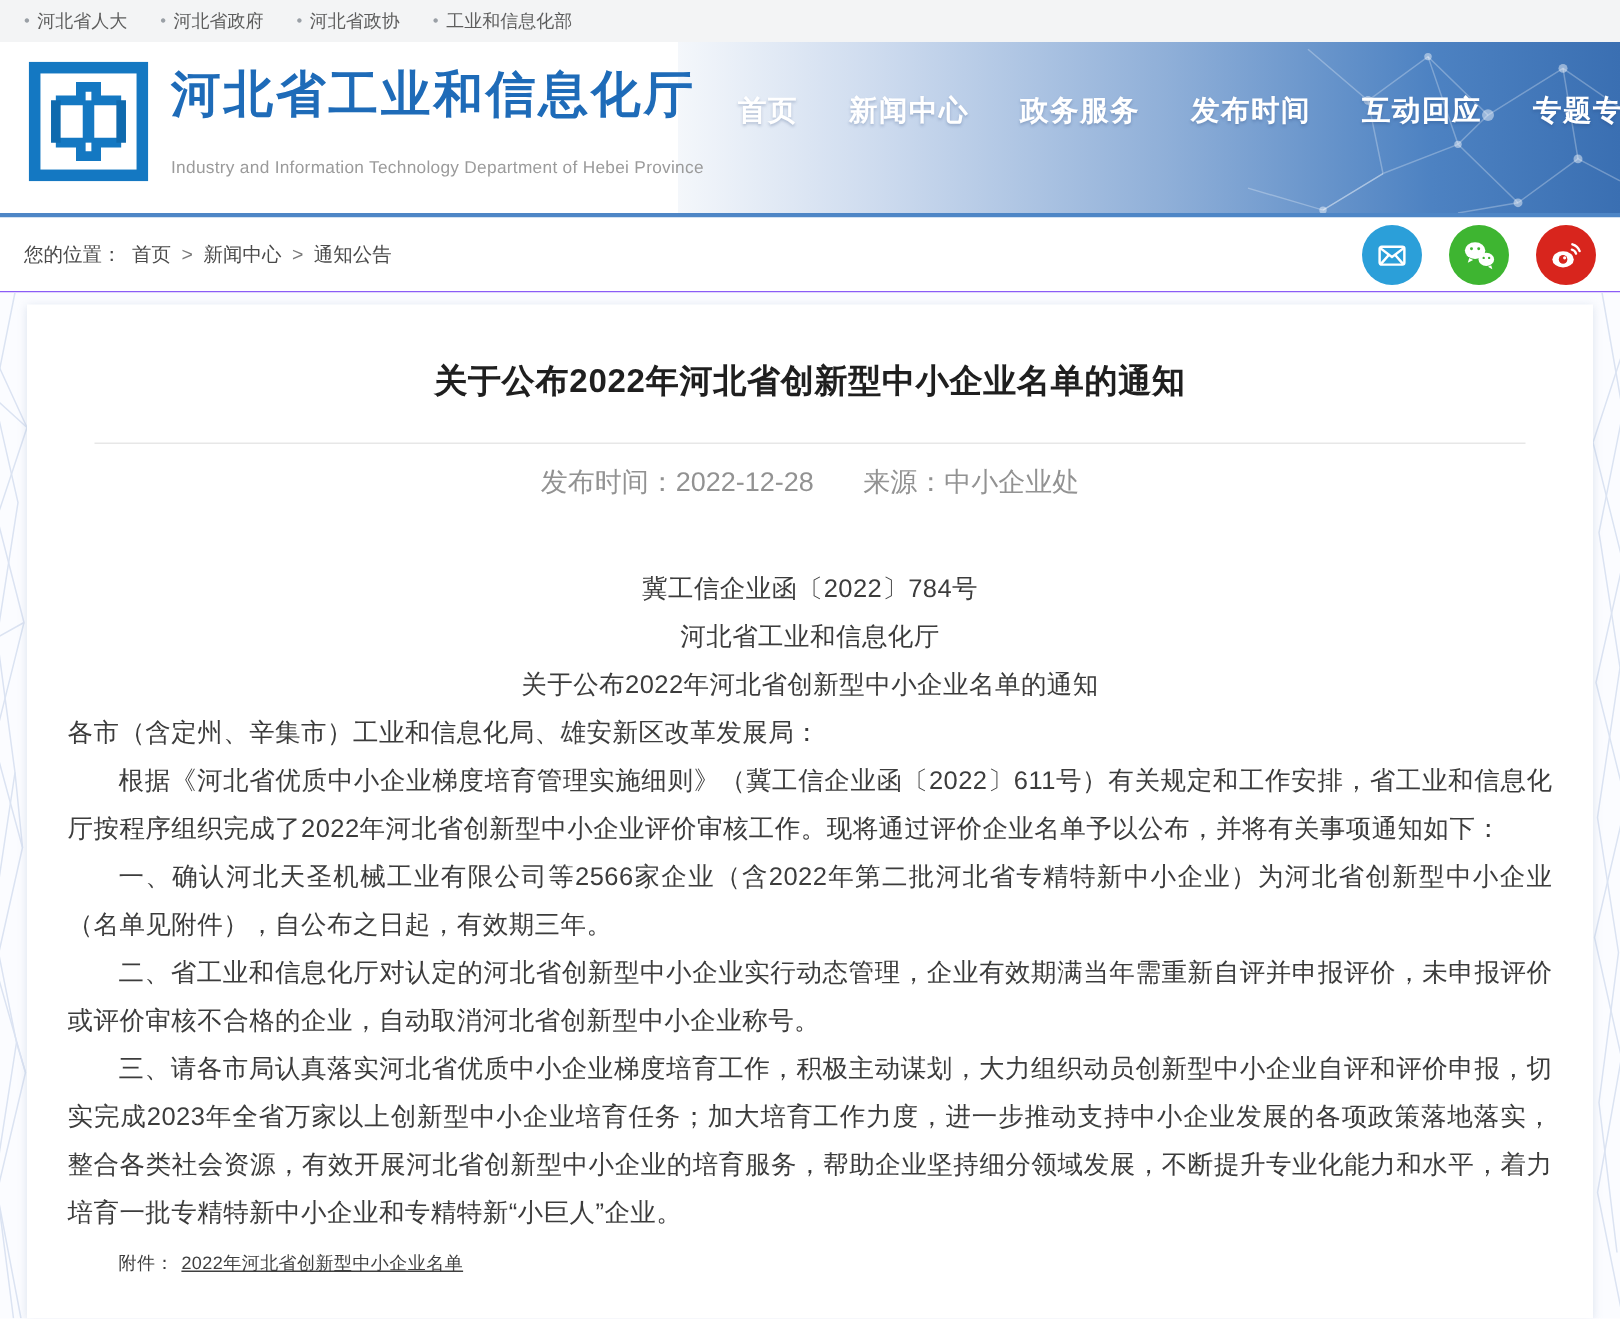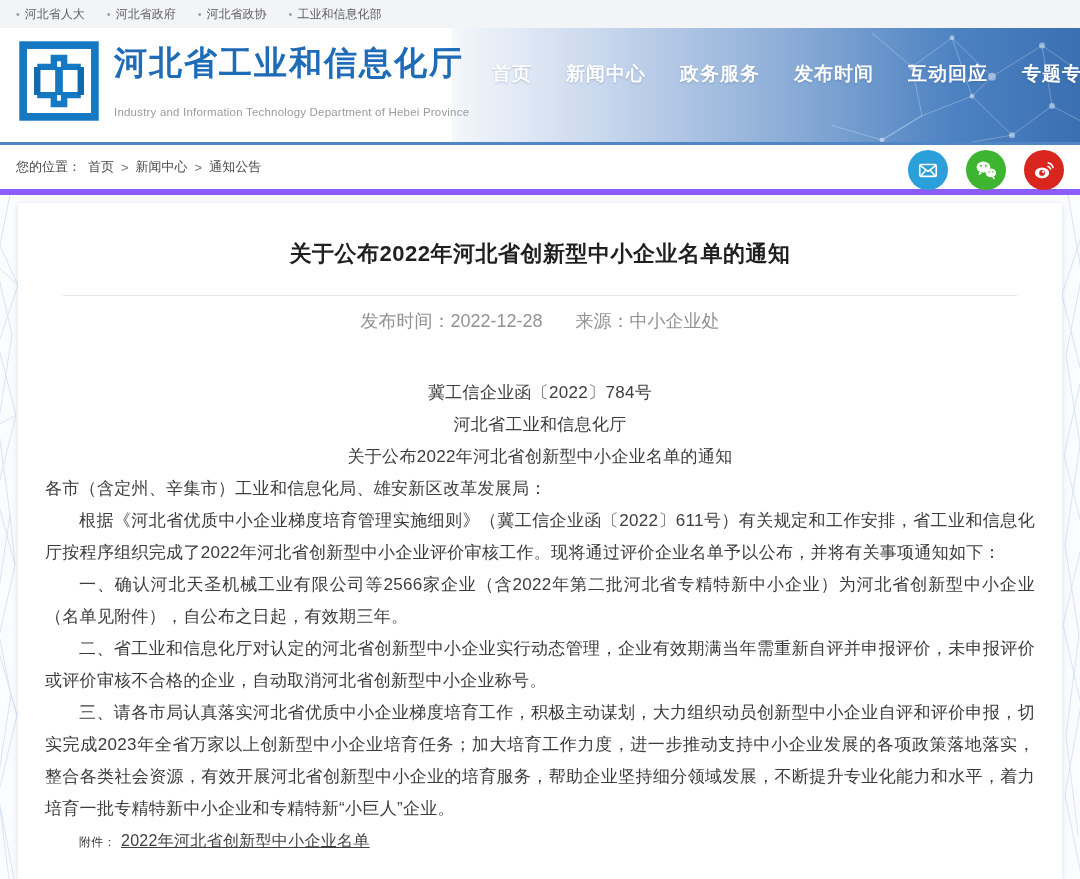--- a/index.html
+++ b/index.html
@@ -24,21 +24,21 @@
   .main-nav { position:relative; display:flex; gap:34px; padding:33px 0 0 40px; }
   .nav-item { color:#fff; font-size:19px; font-weight:bold; letter-spacing:1px;
     text-decoration:none; cursor:pointer; text-shadow:0 1px 2px rgba(30,60,110,.25); white-space:nowrap; }
 
   .brand { position:absolute; left:18px; top:12px; display:flex; align-items:center; gap:14px; cursor:pointer; }
   .logo-box { width:82px; height:82px; display:block; }
   .brand-text .site-title { font-size:33px; font-weight:bold; color:#1e6bb8; letter-spacing:2px; line-height:1.15; }
   .brand-text .site-sub { font-size:11.5px; color:#9b9b9b; margin-top:24px; letter-spacing:.2px; }
 
   
-  .crumb-row { position:relative; height:50px; background:#fff; border-bottom:6px solid #8b5cf6;
+  .crumb-row { position:relative; height:50px; background:#fff; border-bottom:1px solid #8b5cf6;
     display:flex; align-items:center; padding:0 16px; }
   .crumb { font-size:13px; color:#4a4a4a; display:flex; align-items:center; gap:7px; }
   .crumb a { color:#4a4a4a; text-decoration:none; cursor:pointer; }
   .crumb .sep { color:#7a7a7a; }
   .social { position:absolute; right:16px; top:5px; display:flex; gap:18px; }
   .soc-circle { width:40px; height:40px; border-radius:50%; display:flex; align-items:center;
     justify-content:center; cursor:pointer; }
   .soc-email { background:#2b9fd9; } .soc-wechat { background:#3eb531; } .soc-weibo { background:#d8251d; }
 
   
@@ -54,21 +54,21 @@
   .art-meta { text-align:center; font-size:18px; color:#929292; margin-top:13px; }
   .art-meta span { margin:0 14px; }
 
   .doc { margin-top:44px; font-size:17px; color:#3c3c3c; line-height:32px; letter-spacing:.3px; }
   .doc .centered { text-align:center; }
   .doc .para { text-indent:2em; text-align:justify; }
   .doc .salutation { text-indent:0; }
 
   .attach-line { margin-top:0; line-height:32px; }
   .attach-label { font-size:12px; color:#3c3c3c; }
-  .attach-link { font-size:16px; color:#3f3f3f; text-decoration:underline; cursor:pointer; }
+  .attach-link { font-size:12px; color:#3f3f3f; text-decoration:underline; cursor:pointer; }
 
   .sign-block { margin-top:22px; text-align:right; font-size:17px; color:#3c3c3c; line-height:32px; }
 </style>
 </head>
 <body>
 
 <div class="page">
 
   <div class="top-bar">
     <a class="top-link">

